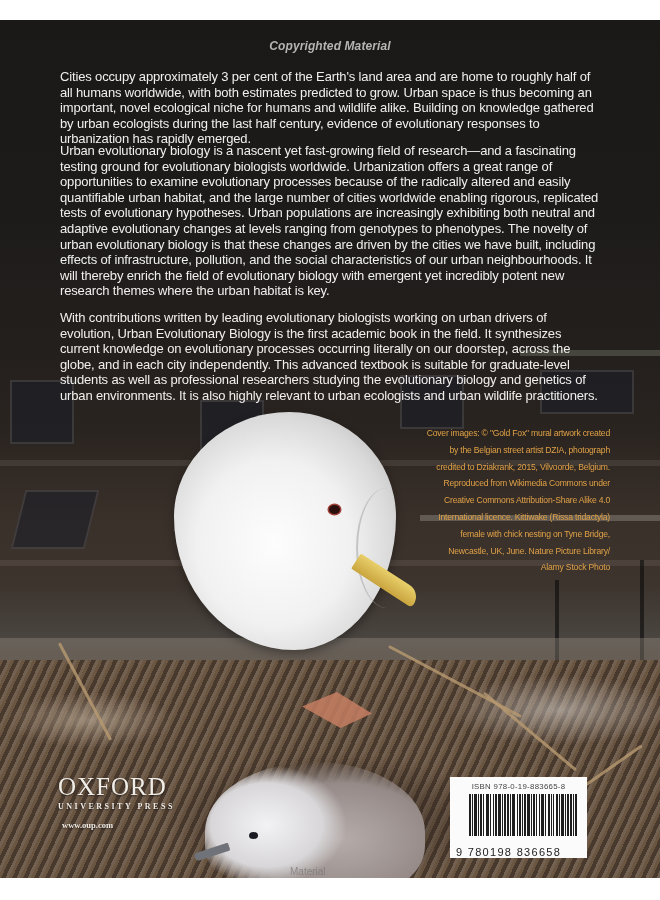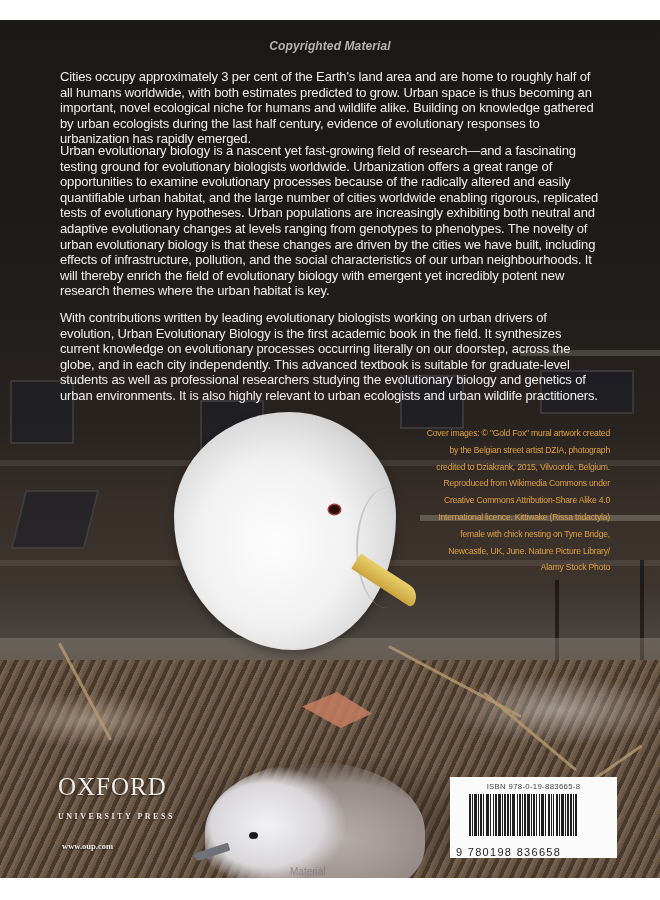--- a/index.html
+++ b/index.html
@@ -64,25 +64,25 @@
                   radial-gradient(ellipse 130px 80px at 62% 55%, #b5acaa, #958a87 70%, transparent 100%);
       border-radius: 50% 50% 40% 40%;
     }
     .chick-eye { position: absolute; left: 249px; top: 812px; width: 9px; height: 7px; background: #1a1a22; border-radius: 50%; }
     .chick-beak { position: absolute; left: 194px; top: 828px; width: 36px; height: 8px; background: #6f7278; border-radius: 6px 2px 2px 6px; transform: rotate(-18deg); }
     .watermark { position: absolute; left: 290px; top: 846px; color: rgba(120,115,115,0.7); font-size: 10px; }
 
     
     .oup { position: absolute; left: 58px; top: 754px; color: #f0ece6; text-shadow: 0 1px 2px rgba(0,0,0,0.6); }
     .oup-name { font-family: "Liberation Serif", serif; font-size: 25px; letter-spacing: 1px; line-height: 26px; }
-    .oup-sub { font-family: "Liberation Serif", serif; font-size: 8px; letter-spacing: 2.5px; font-weight: bold; margin-top: 12px; }
-    .oup-url { font-family: "Liberation Serif", serif; font-size: 8.5px; font-weight: bold; margin-top: 20px; margin-left: 4px; }
+    .oup-sub { font-family: "Liberation Serif", serif; font-size: 8px; letter-spacing: 2.5px; font-weight: bold; margin-top: 2px; }
+    .oup-url { font-family: "Liberation Serif", serif; font-size: 8.5px; font-weight: bold; margin-top: 9px; margin-left: 4px; }
 
     
-    .isbn-box { position: absolute; left: 450px; top: 757px; width: 167px; height: 81px; background: #fbfbfb; }
+    .isbn-box { position: absolute; left: 450px; top: 757px; width: 137px; height: 81px; background: #fbfbfb; }
     .isbn-top { position: absolute; top: 5px; left: 0; right: 0; text-align: center; font-size: 7.8px; color: #444; letter-spacing: 0.3px; }
     .barcode { position: absolute; left: 19px; top: 17px; width: 112px; height: 42px; display: flex; align-items: stretch; }
     .barcode span { display: block; background: #1e1e1e; margin-right: 1.2px; }
     .isbn-num { position: absolute; left: 6px; bottom: 0; font-size: 11px; color: #222; letter-spacing: 1.3px; }
   </style>
 </head>
 <body>
 
 <div class="cover">
 

